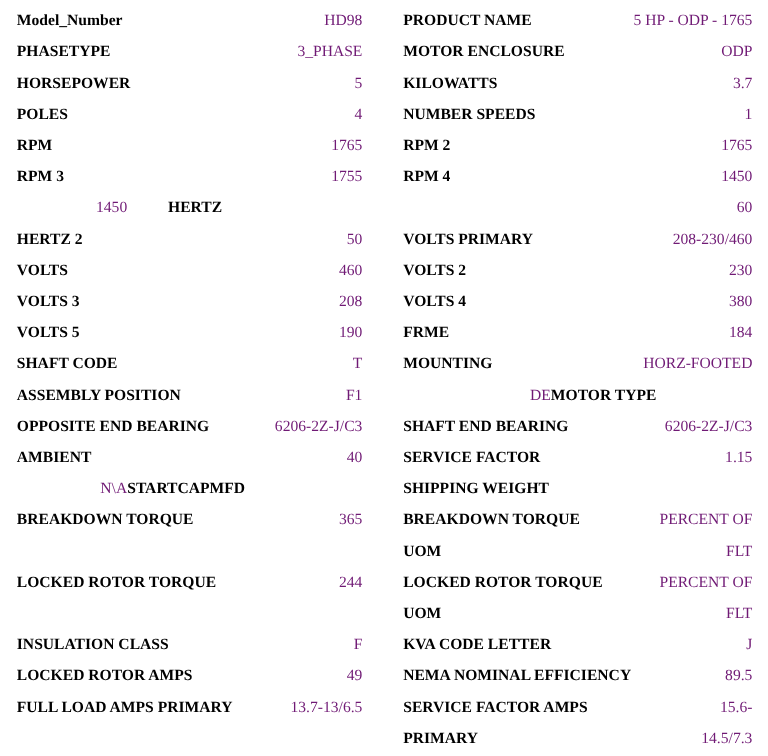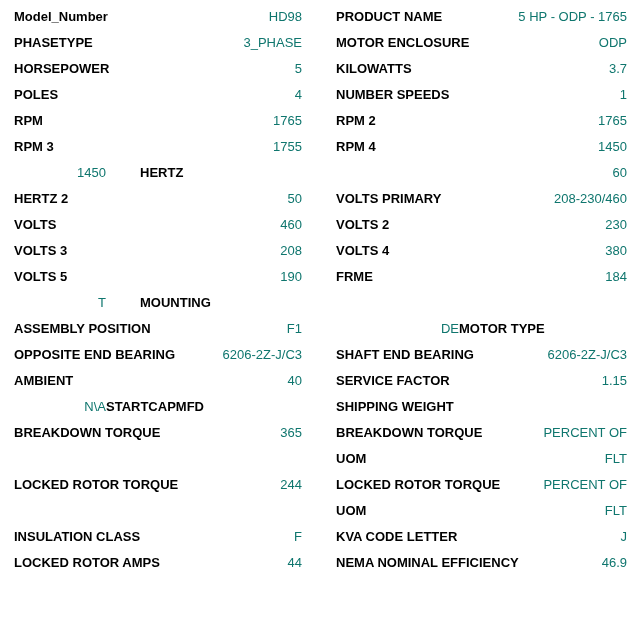--- a/index.html
+++ b/index.html
@@ -10,39 +10,40 @@
   body {
     width: 640px;
     height: 630px;
     overflow: hidden;
     font-family: "Liberation Sans", sans-serif;
   }
   .spec-table {
     padding: 4px 13px 0 14px;
     box-sizing: border-box;
     width: 640px;
+    font-family: Liberation Serif, serif;
   }
   .row {
     display: flex;
     align-items: flex-start;
     min-height: 26px;
   }
   .cell {
     font-size: 13px;
     line-height: 26px;
   }
   .label-l, .label-r {
     font-weight: bold;
     color: #000000;
     white-space: pre;   
   }
   .label-l { width: 196px; }
   .label-r { width: 168px; }
   .value-l, .value-r {
-    color: #0f766e;
+    color: #701a75;
     text-align: right;
     white-space: pre-line;
   }
   .value-l { width: 92px; }
   .value-r { flex: 1; }
   .value-r.multiline {
     text-align: right;
     padding-left: 16px;
     box-sizing: border-box;
   }
@@ -133,23 +134,25 @@
 
   <div class="row">
     <div class="cell label-l">VOLTS 5</div>
     <div class="cell value-l">190</div>
     <div class="col-gap"></div>
     <div class="cell label-r">FRME</div>
     <div class="cell value-r">184</div>
   </div>
 
   <div class="row">
+    <div class="cell label-l">SHAFT CODE</div>
     <div class="cell value-l">T</div>
     <div class="col-gap"></div>
     <div class="cell label-r">MOUNTING</div>
+    <div class="cell value-r">HORZ-FOOTED</div>
   </div>
 
   <div class="row">
     <div class="cell label-l">ASSEMBLY POSITION</div>
     <div class="cell value-l">F1</div>
     <div class="col-gap"></div>
     <div class="cell value-r">DE</div>
     <div class="cell label-r">MOTOR TYPE</div>
   </div>
 
@@ -199,19 +202,28 @@
   <div class="row">
     <div class="cell label-l">INSULATION CLASS</div>
     <div class="cell value-l">F</div>
     <div class="col-gap"></div>
     <div class="cell label-r">KVA CODE LETTER</div>
     <div class="cell value-r">J</div>
   </div>
 
   <div class="row">
     <div class="cell label-l">LOCKED ROTOR AMPS</div>
-    <div class="cell value-l">44</div>
+    <div class="cell value-l">49</div>
     <div class="col-gap"></div>
     <div class="cell label-r">NEMA NOMINAL EFFICIENCY</div>
-    <div class="cell value-r">46.9</div>
-  </div>
-
+    <div class="cell value-r">89.5</div>
+  </div>
+
+  <div class="row">
+    <div class="cell label-l">FULL LOAD AMPS PRIMARY</div>
+    <div class="cell value-l">13.7-13/6.5</div>
+    <div class="col-gap"></div>
+    <div class="cell label-r">SERVICE FACTOR AMPS
+PRIMARY</div>
+    <div class="cell value-r multiline">15.6-
+14.5/7.3</div>
+  </div>
 </div>
 
 </body></html>

